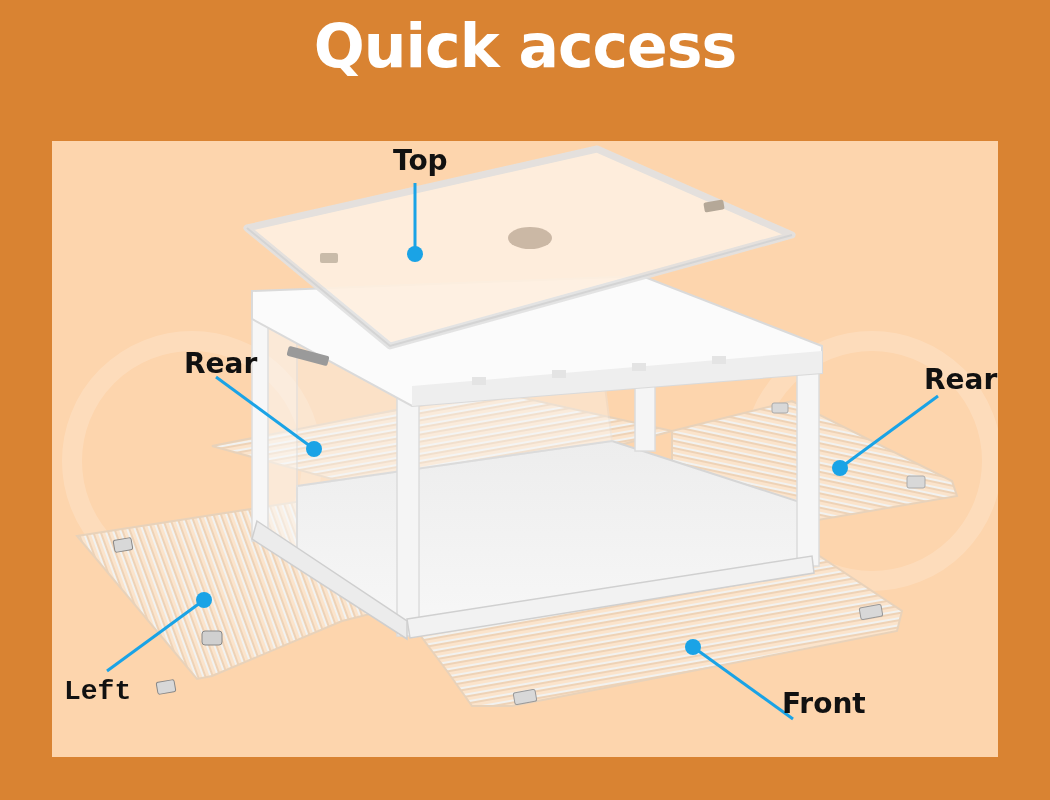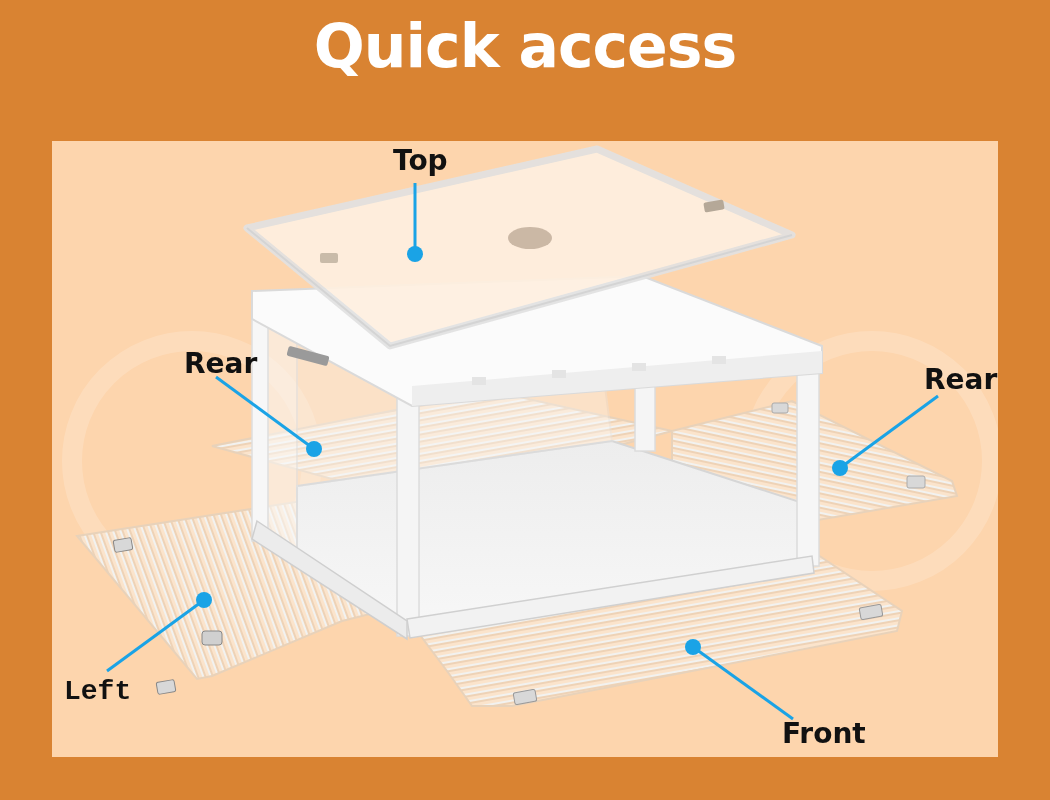--- a/index.html
+++ b/index.html
@@ -143,14 +143,14 @@
 
       <line x1="641" y1="506" x2="741" y2="578"></line>
       <circle cx="641" cy="506" r="8" stroke="none"></circle>
     </g>
   </svg>
 
   <div class="callout-label" style="left:341px; top:7px;">Top</div>
   <div class="callout-label" style="left:105px; top:210px;margin-left:27px;">Rear</div>
   <div class="callout-label" style="left:872px; top:226px;">Rear</div>
   <div class="callout-label" style="left:12px; top:538px;font-family:Liberation Mono, monospace;">Left</div>
-  <div class="callout-label" style="left:730px; top:580px;">Front</div>
+  <div class="callout-label" style="left:730px; top:550px;">Front</div>
 </div>
 
 </body></html>

